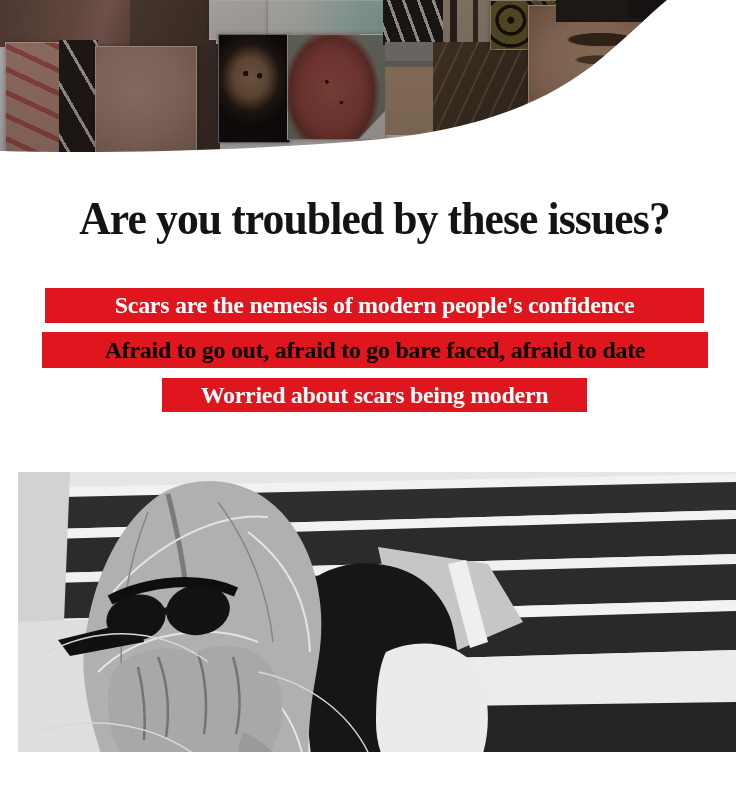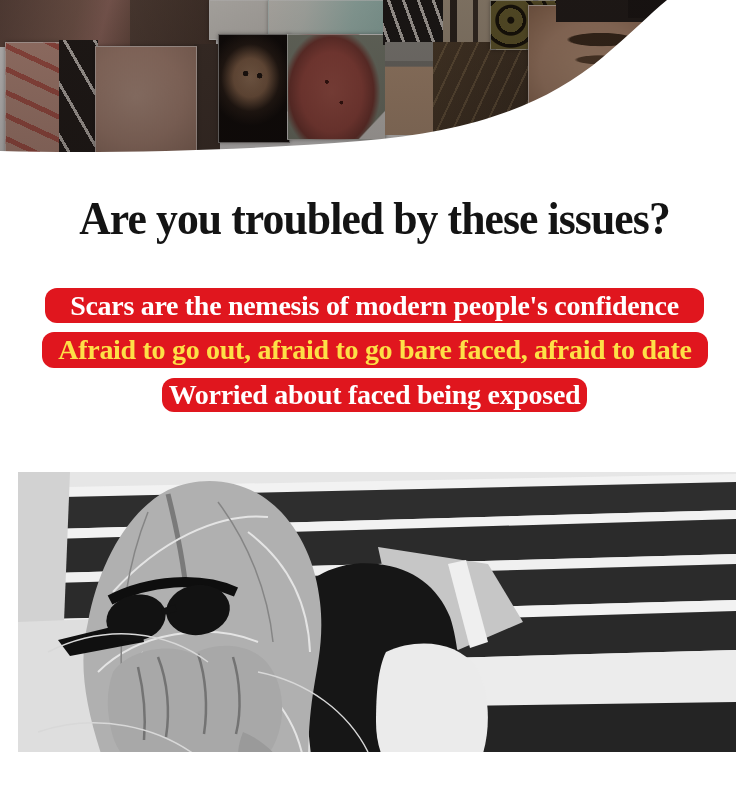--- a/index.html
+++ b/index.html
@@ -10,23 +10,23 @@
   .tile{position:absolute;}
   .tile.bordered{border:1px solid rgba(255,255,255,.55);box-shadow:0 0 4px rgba(0,0,0,.35);}
   .collage-shade{position:absolute;left:0;top:0;width:749px;height:160px;
         background:linear-gradient(rgba(18,12,10,.34),rgba(18,12,10,.44));pointer-events:none;}
   .swoosh{position:absolute;left:0;top:0;pointer-events:none;}
   
   .headline{position:absolute;top:191px;left:0;width:749px;text-align:center;
         font-weight:bold;font-size:47px;letter-spacing:-1px;color:#141414;
         transform:scaleX(.93);transform-origin:50% 50%;white-space:nowrap;}
   
-  .banner{position:absolute;color:#fff;font-weight:bold;font-size:28px;letter-spacing:-.3px;
+  .banner{position:absolute;color:#fff;font-weight:bold;font-size:24px;letter-spacing:-.3px;
         text-align:center;white-space:nowrap;display:flex;align-items:center;justify-content:center;
-        background:var(--accent,#e0161e);border-radius:12px;}
+        background:var(--accent,#e0161e);}
   .banner-1{left:45px;top:288px;width:659px;height:35px;}
   .banner-2{left:42px;top:332px;width:666px;height:36px;}
   .banner-3{left:162px;top:378px;width:425px;height:34px;}
   
   .photo{position:absolute;left:18px;top:472px;width:718px;height:338px;overflow:hidden;background:#e8e8e8;}
 </style>
 </head>
 <body>
 
 <div class="page">
@@ -56,25 +56,25 @@
     <svg class="swoosh" width="749" height="175" viewBox="0 0 749 175">
       <path d="M0,151 C110,154 250,150 360,141 C470,132 545,106 603,57 C628,36 650,14 667,0 L749,0 L749,175 L0,175 Z" fill="#ffffff"></path>
     </svg>
   </div>
 
   <div class="headline" style="color: rgb(20, 20, 20);">Are you troubled by these issues?</div>
 
   <div class="banner banner-1" style="color: rgb(255, 255, 255);">
     <span>Scars are the nemesis of modern people's confidence</span>
   </div>
-  <div class="banner banner-2" style="color: #fde047;">
+  <div class="banner banner-2" style="color: #000000;">
     <span>Afraid to go out, afraid to go bare faced, afraid to date</span>
   </div>
   <div class="banner banner-3" style="color: rgb(255, 255, 255);">
-    <span>Worried about faced being exposed</span>
+    <span>Worried about scars being modern</span>
   </div>
 
   <div class="photo">
     <svg width="718" height="338" viewBox="0 0 718 338">
 
       <g>
         <rect x="0" y="0" width="718" height="338" fill="#e6e6e6"></rect>
         <polygon points="0,16 718,2 718,10 0,26" fill="#f2f2f2"></polygon>
         <polygon points="0,26 718,10 718,38 0,58" fill="#2e2e2e"></polygon>
         <polygon points="0,58 718,38 718,47 0,68" fill="#f2f2f2"></polygon>

